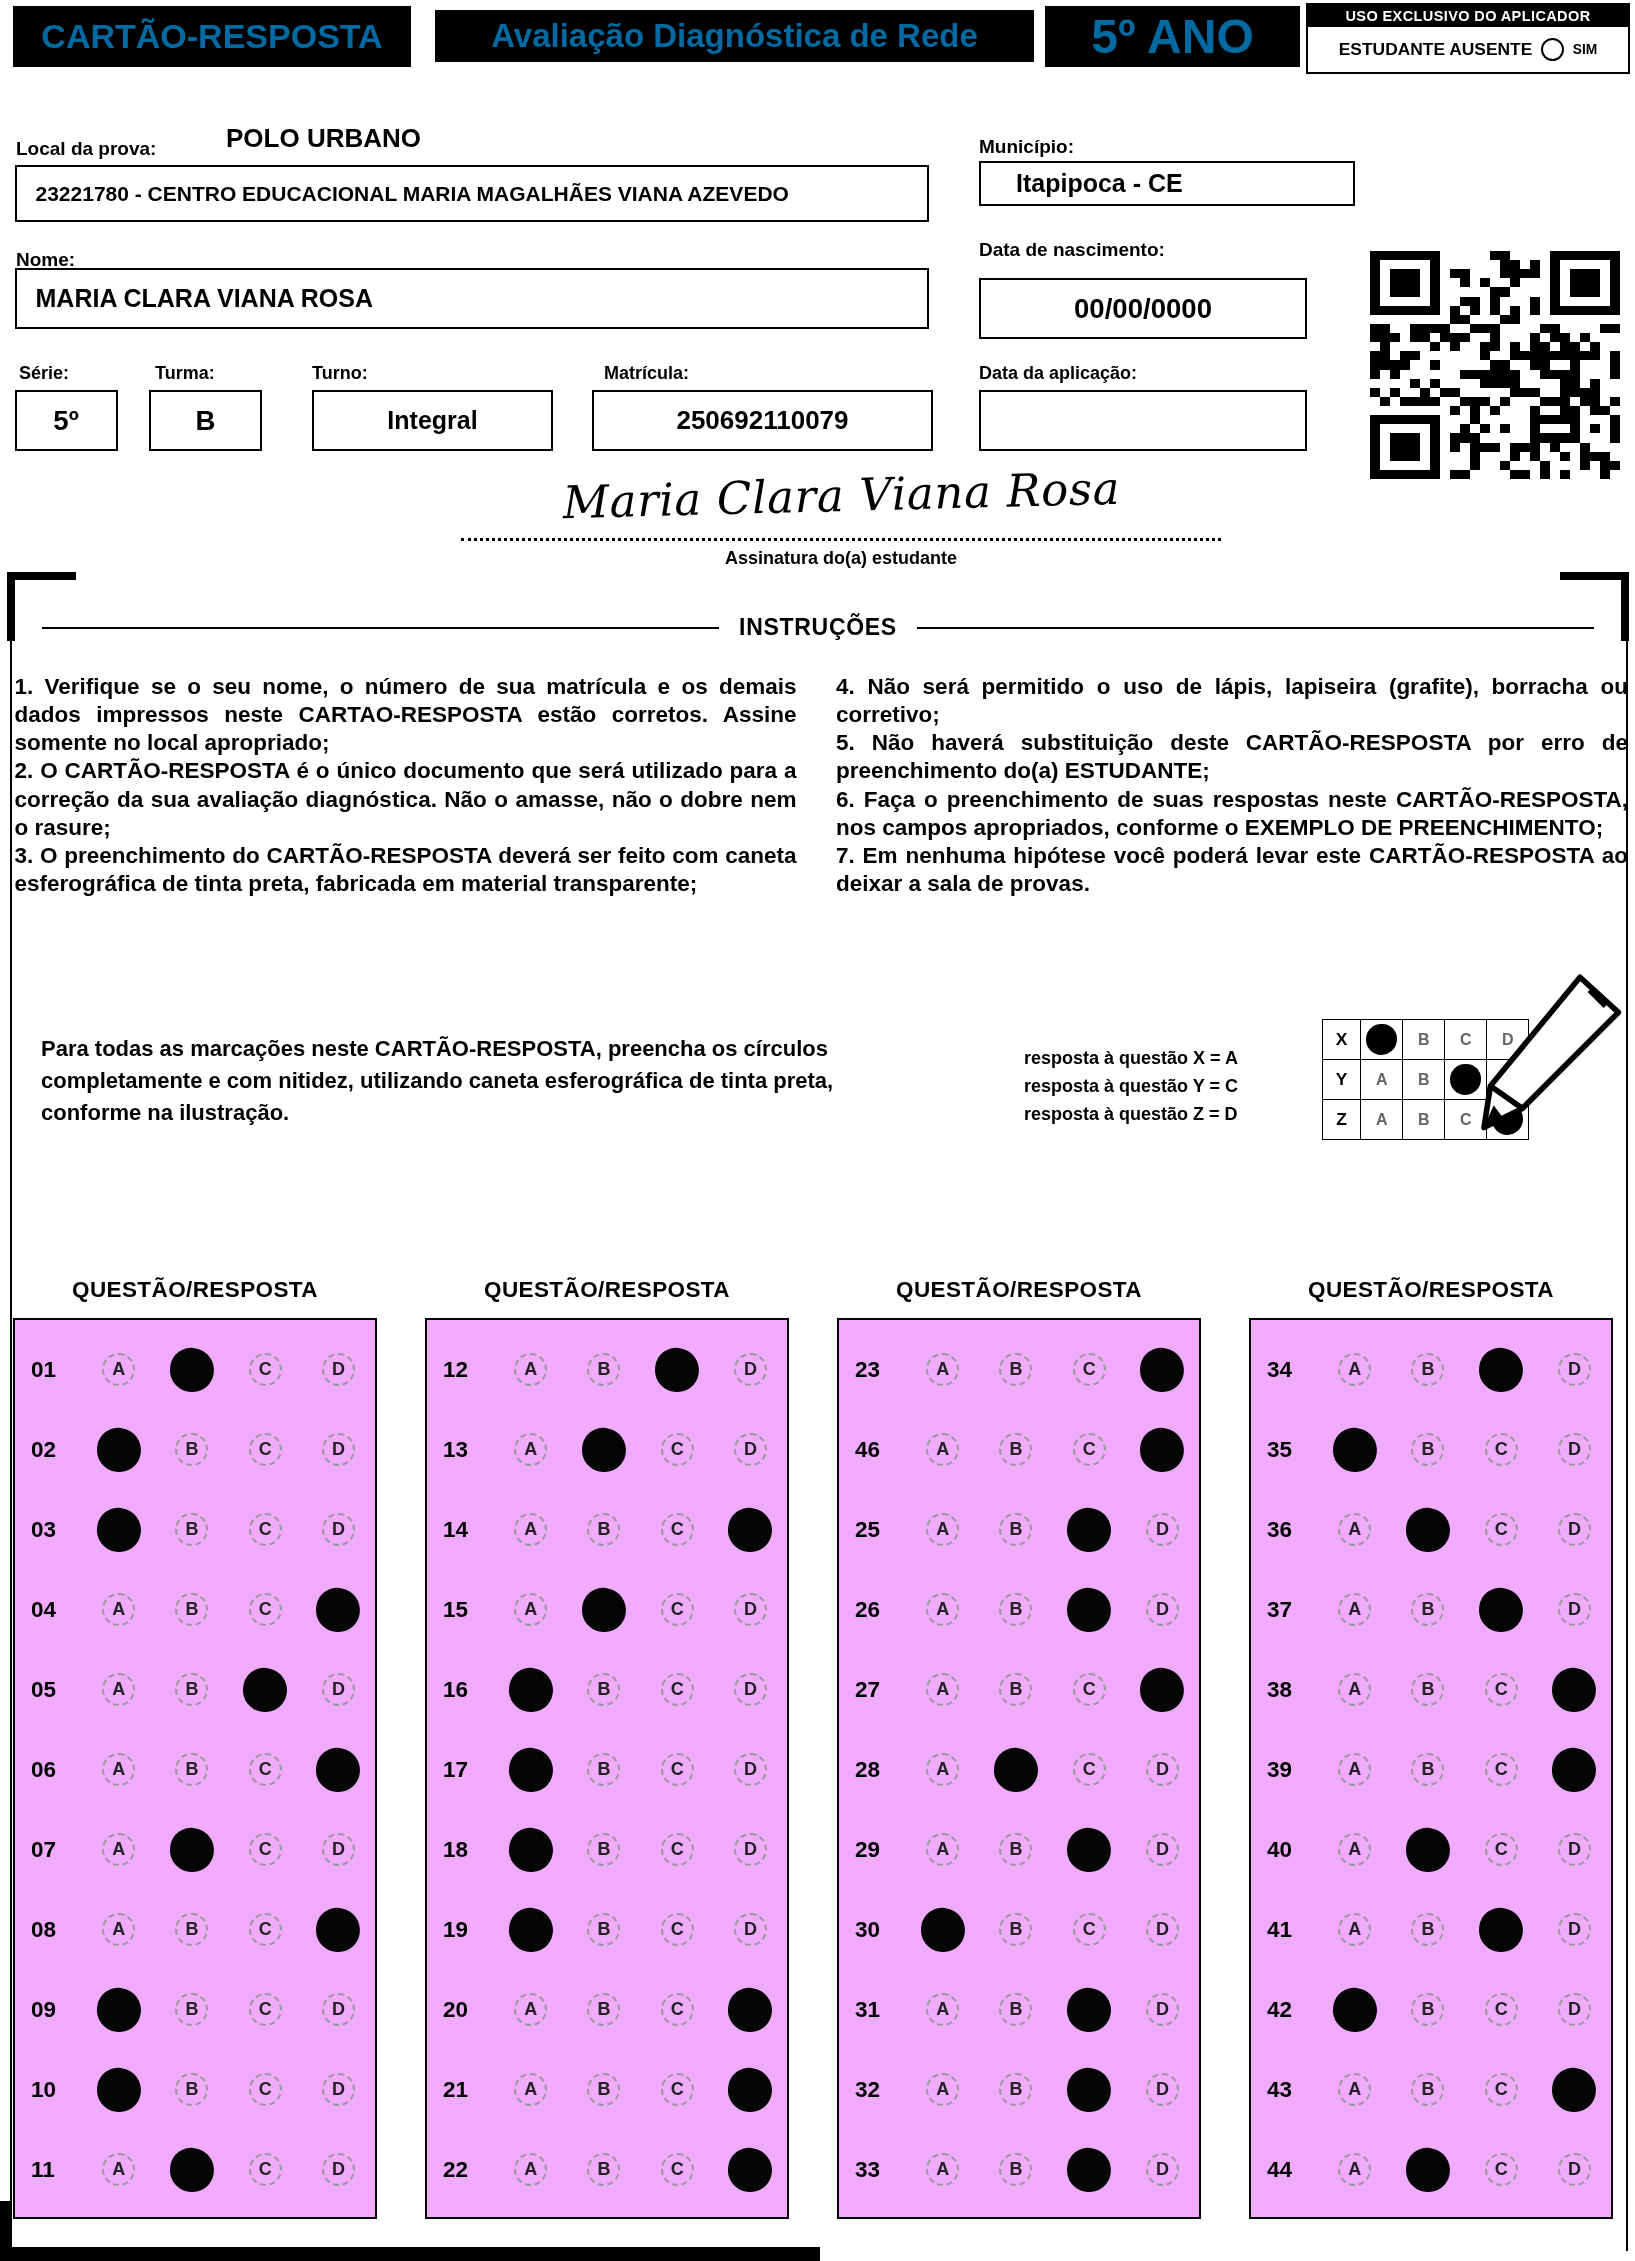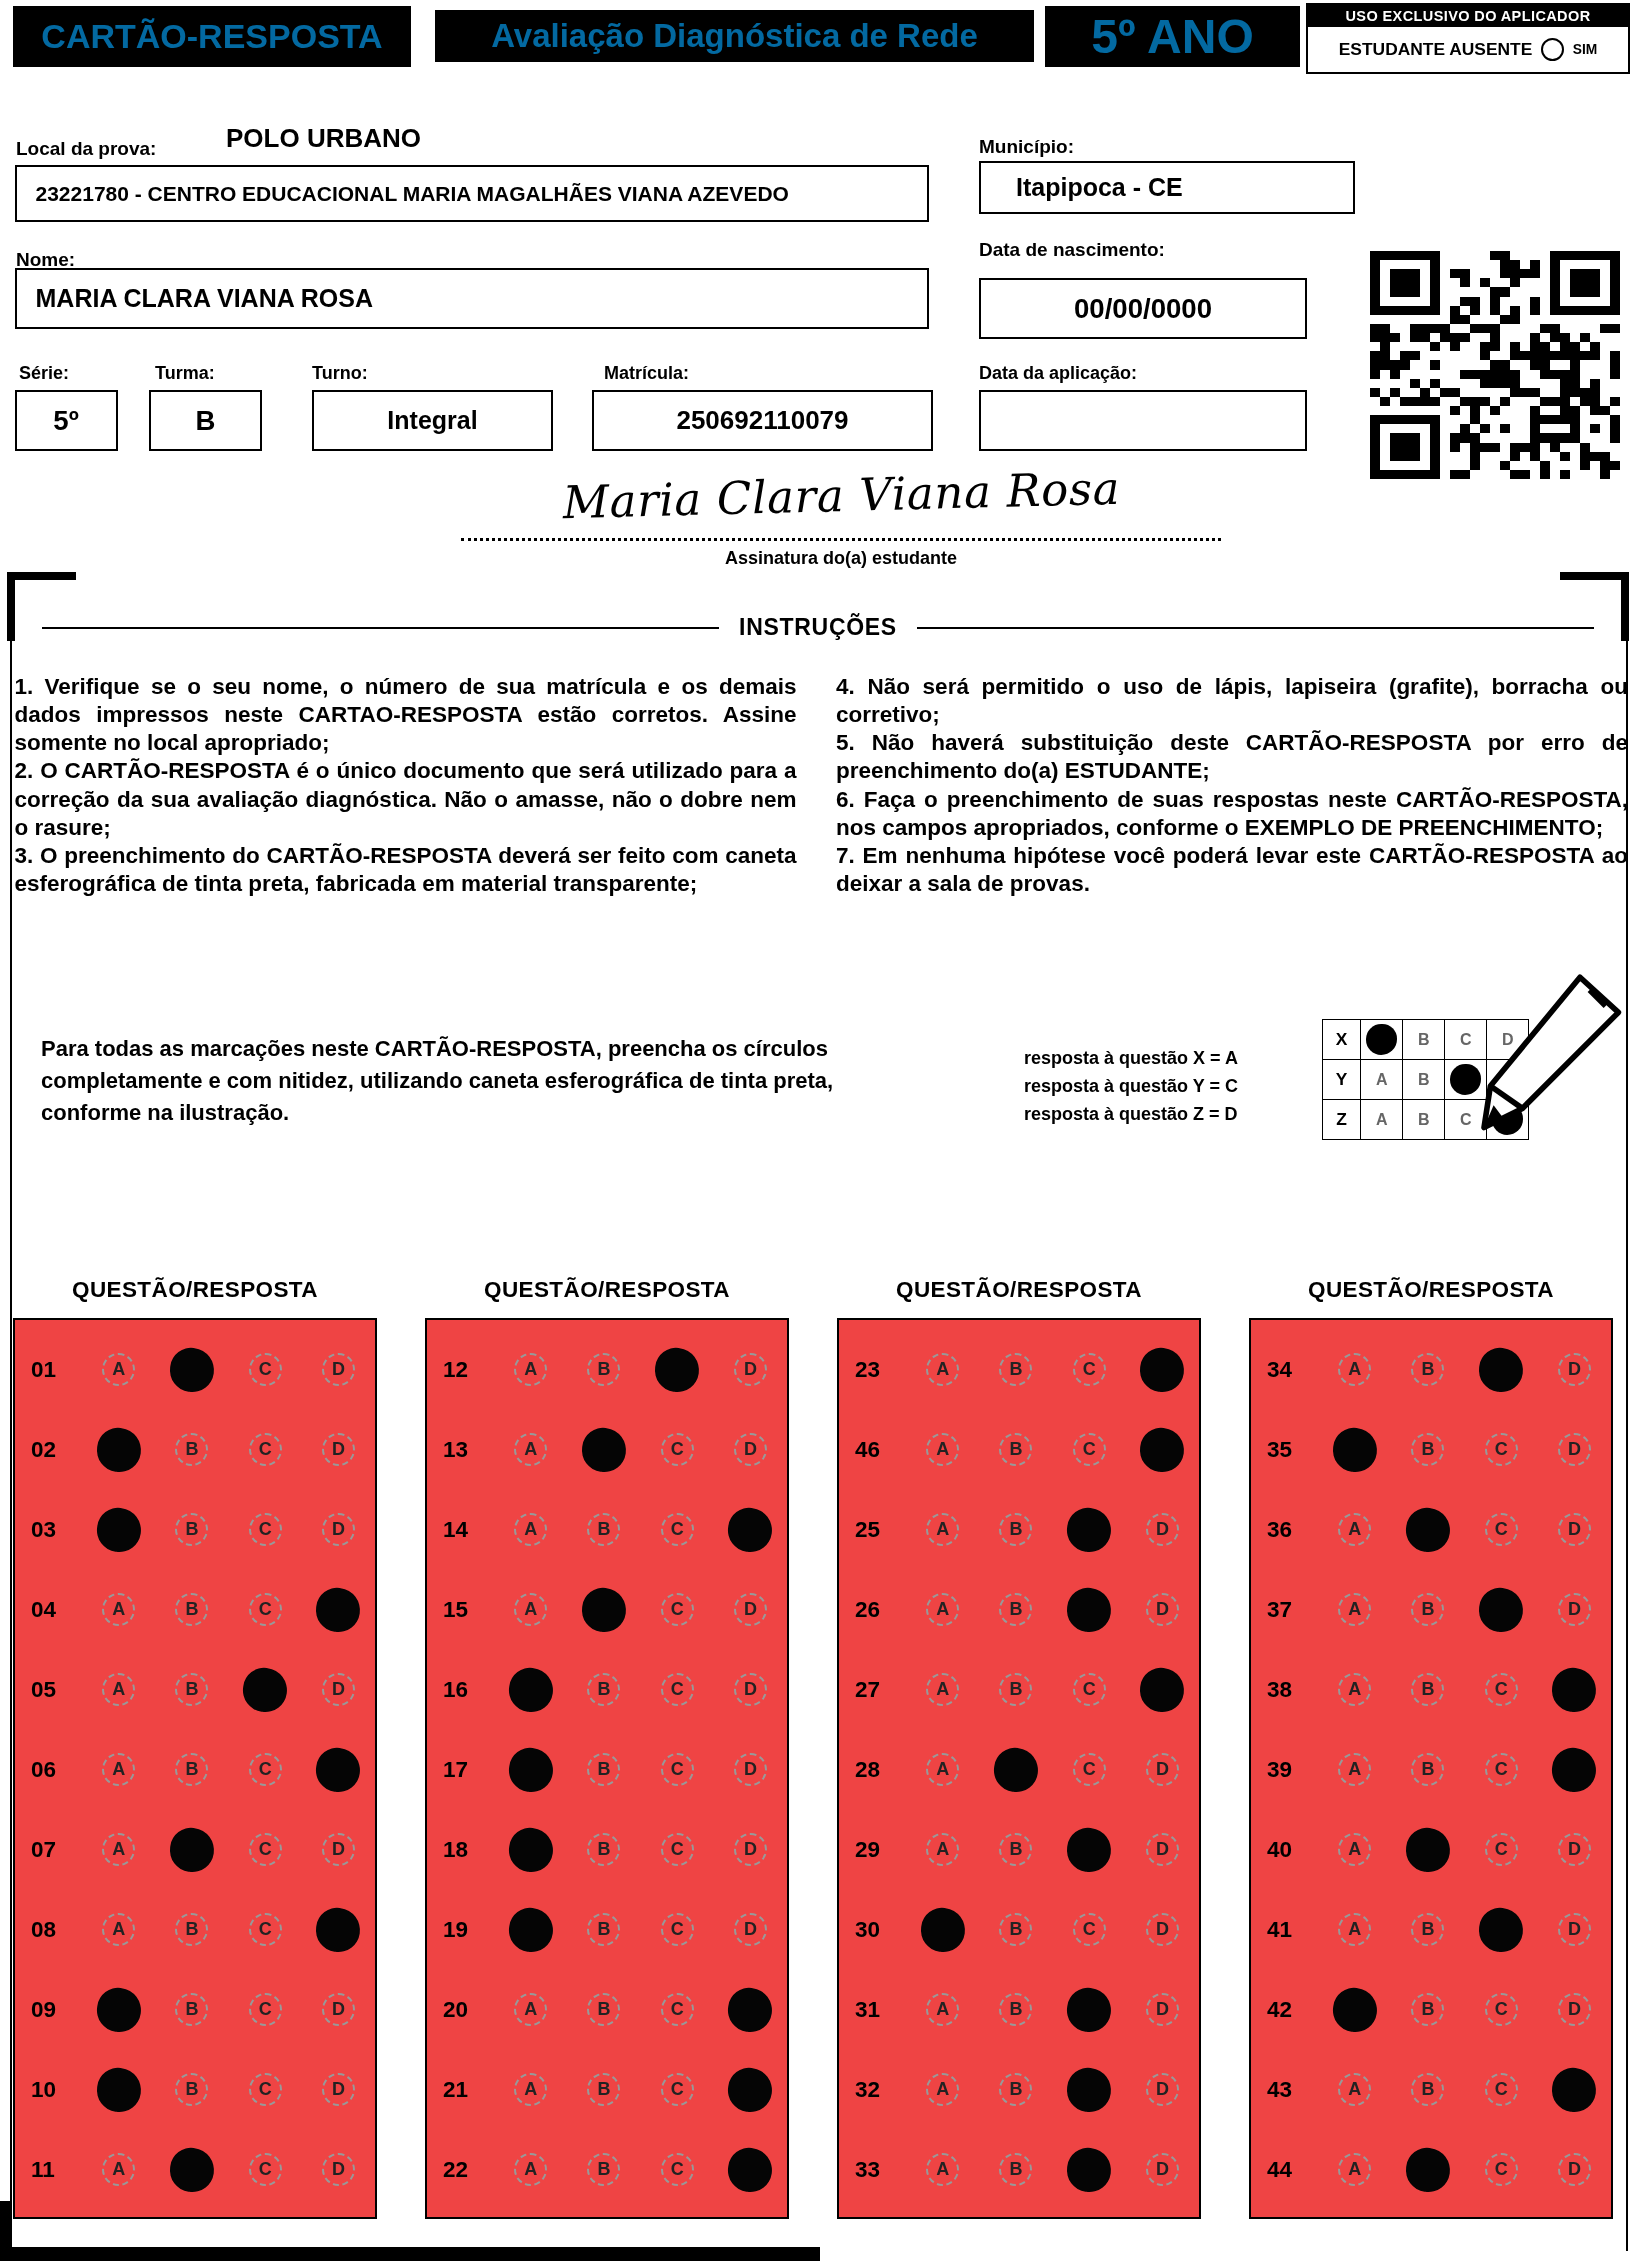--- a/index.html
+++ b/index.html
@@ -42,21 +42,21 @@
   .ex-line { font-size: 18px; font-weight: bold; line-height: 1.55; }
   .ex-table { display: grid; grid-template-columns: 38px repeat(4, 42px); grid-auto-rows: 40px; }
   .ex-cell { border: 1.5px solid #000; margin: -0.7px 0 0 -0.7px; display: flex; align-items: center; justify-content: center; font-weight: bold; font-size: 16px; color: #666; background: #fff; }
   .ex-label { color: #000; font-size: 17.4px; }
   .ex-blob { display: inline-block; width: 30.5px; height: 30.5px; background: #000; border-radius: 50% 48% 52% 50%; }
 
   
   .answers-grid { display: flex; gap: 48px; }
   .acol { width: 364px; }
   .ahead { text-align: center; font-weight: bold; font-size: 22.5px; margin-bottom: 14.5px; letter-spacing: 0.4px; }
-  .abox { border: 2.2px solid #000; height: 901px; padding-top: 10.2px; background: #ef4444; }
+  .abox { border: 2.2px solid #000; height: 901px; padding-top: 10.2px; background: #f0abfc; }
   .arow { display: grid; grid-template-columns: 67px 1fr 1fr 1fr 1fr; align-items: center; height: 80px; }
   .qnum { font-weight: bold; font-size: 22.5px; padding-left: 16px; }
   .bcell { display: flex; align-items: center; justify-content: center; }
   .bubble { width: 33px; height: 33px; border: 2.2px dashed #999; border-radius: 50%; display: flex; align-items: center; justify-content: center; font-size: 18px; font-weight: bold; color: #222; }
   .bubble.filled { width: 44px; height: 44px; border: none; background: #050505; border-radius: 48% 52% 50% 50%; transform: rotate(8deg); }
 
   .bottom-bar { background: #000; }
 </style>
 </head>
 <body>
@@ -74,21 +74,21 @@
       <span class="absent-circle"></span>
       <span class="absent-option">SIM</span>
     </div>
   </div>
 
   <div class="abs lbl" style="left:16px; top:138px; font-size:19px;">Local da prova:</div>
   <div class="abs" style="left:226px; top:123px; font-size:26px; font-weight:bold;">POLO URBANO</div>
   <div class="abs lbl" style="left:979px; top:136px; font-size:19px;">Município:</div>
 
   <div class="abs fieldbox" style="left:14.5px; top:165px; width:914px; height:57px; font-size:21px; padding-left:19px;">23221780 - CENTRO EDUCACIONAL MARIA MAGALHÃES VIANA AZEVEDO</div>
-  <div class="abs fieldbox" style="left:979px; top:161px; width:376px; height:53px; font-size:25px; padding-left:35px;">Itapipoca - CE</div>
+  <div class="abs fieldbox" style="left:979px; top:161px; width:376px; height:45px; font-size:25px; padding-left:35px;">Itapipoca - CE</div>
 
   <div class="abs lbl" style="left:16px; top:241px; font-size:19px;margin-top:8px;">Nome:</div>
   <div class="abs lbl" style="left:979px; top:239px; font-size:19px;">Data de nascimento:</div>
 
   <div class="abs fieldbox" style="left:14.5px; top:268px; width:914px; height:61px; font-size:25px; padding-left:19px;">MARIA CLARA VIANA ROSA</div>
   <div class="abs fieldbox" style="left:979px; top:267px; width:328px; height:61px; font-size:27.6px; justify-content:center;margin-top:11px;">00/00/0000</div>
 
   <div class="abs" style="left:1370px; top:251px; width:250px; height:228px;">
     <svg id="qr-svg" width="250" height="228" viewBox="0 0 25 25" preserveAspectRatio="none" shape-rendering="crispEdges" style="background:#fff;">
         <rect x="0" y="0" width="7" height="7" fill="#000"></rect>

